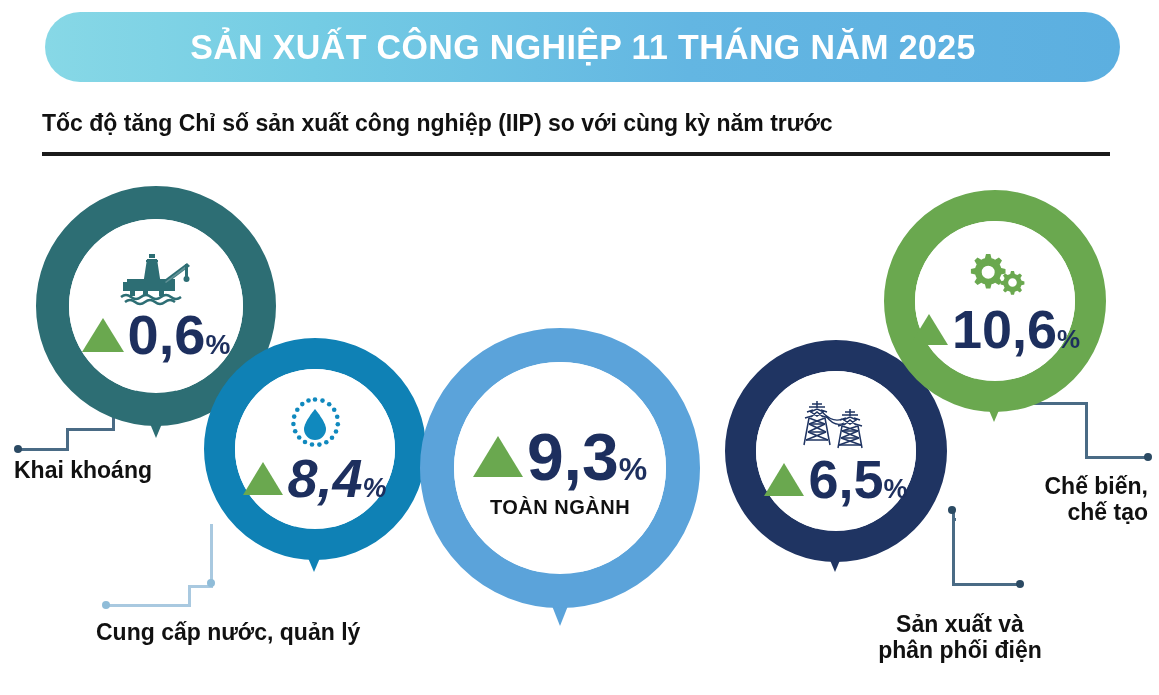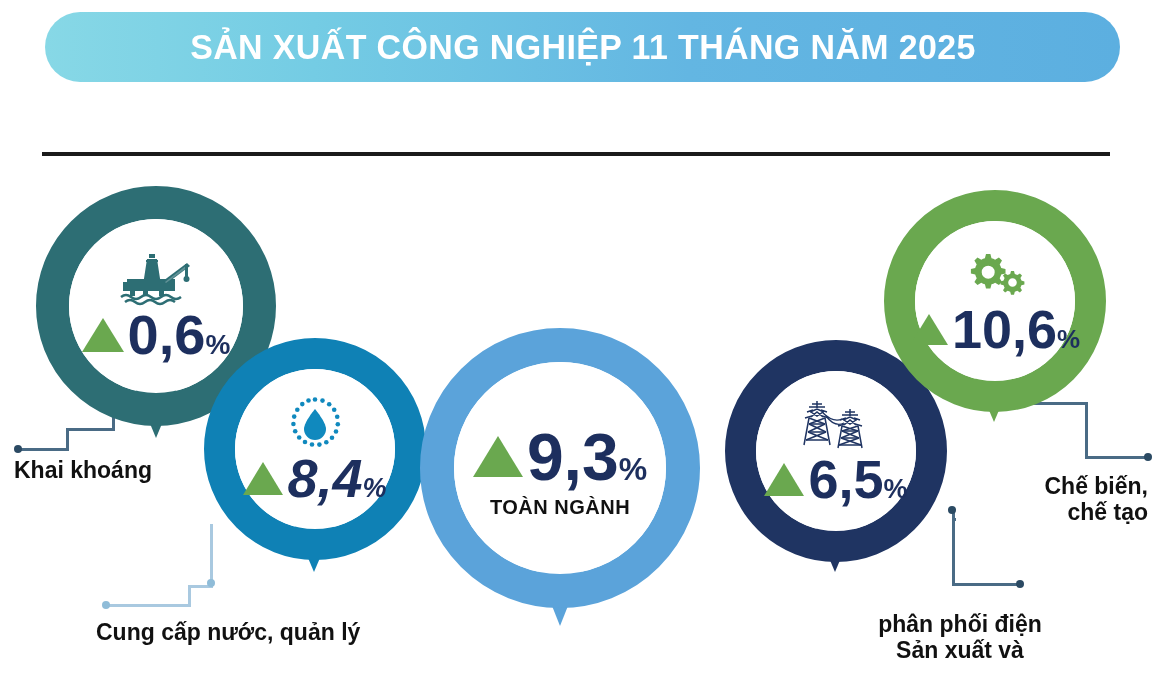--- a/index.html
+++ b/index.html
@@ -78,20 +78,21 @@
 </style>
 </head>
 <body>
 
 <div id="stage">
 
   <div class="banner">
     <div class="banner-title">SẢN XUẤT CÔNG NGHIỆP 11 THÁNG NĂM 2025</div>
   </div>
 
+  <div class="subtitle">Tốc độ tăng Chỉ số sản xuất công nghiệp (IIP) so với cùng kỳ năm trước</div>
   <div class="rule"></div>
 
   <div class="conn" style="left:14px;top:398px;width:120px;height:56px;">
     <div class="seg" style="left:98px;top:4px;width:3px;height:28px;"></div>
     <div class="seg" style="left:52px;top:30px;width:49px;height:3px;"></div>
     <div class="seg" style="left:52px;top:30px;width:3px;height:22px;"></div>
     <div class="seg" style="left:6px;top:50px;width:49px;height:3px;"></div>
     <div class="dot" style="left:95px;top:0px;"></div>
     <div class="dot" style="left:0px;top:47px;"></div>
   </div>
@@ -244,22 +245,22 @@
         </svg>
       </div>
       <div class="valnum" style="font-size:54px;">
         <span class="tri" style="border-width:0 20px 33px 20px;"></span>
         <span>6,5</span>
         <span class="pct" style="font-size:27px;">%</span>
       </div>
     </div>
   </div>
   <div class="cap center" style="left:855px;top:612px;width:210px;">
+    <div>Sản xuất và</div>
     <div>phân phối điện</div>
-    <div>Sản xuất và</div>
   </div>
 
   <div class="pin" style="left:884px;top:190px;width:222px;height:258px;">
     <div class="tail" style="left:82px;top:166px;border-width:66px 28px 0 28px;border-top-color:#6aa84f;"></div>
     <div class="ring" style="width:222px;height:222px;border:31px solid #6aa84f;"></div>
     <div class="inner" style="left:31px;top:31px;width:160px;height:160px;">
       <div class="icon-slot" style="height:52px;margin-top:4px;">
         <svg width="66" height="50" viewBox="0 0 66 50">
           <g fill="#6aa84f">
             <path d="M24 3 l4.4 0 l1.1 4.3 a14 14 0 0 1 3.6 1.5 l3.8-2.3 l3.1 3.1 l-2.3 3.8 a14 14 0 0 1 1.5 3.6 l4.3 1.1 l0 4.4 l-4.3 1.1 a14 14 0 0 1-1.5 3.6 l2.3 3.8 l-3.1 3.1 l-3.8-2.3 a14 14 0 0 1-3.6 1.5 l-1.1 4.3 l-4.4 0 l-1.1-4.3 a14 14 0 0 1-3.6-1.5 l-3.8 2.3 l-3.1-3.1 l2.3-3.8 a14 14 0 0 1-1.5-3.6 l-4.3-1.1 l0-4.4 l4.3-1.1 a14 14 0 0 1 1.5-3.6 l-2.3-3.8 l3.1-3.1 l3.8 2.3 a14 14 0 0 1 3.6-1.5 Z M26.2 14.7 a6.5 6.5 0 1 0 0 13 a6.5 6.5 0 0 0 0-13 Z"></path>

